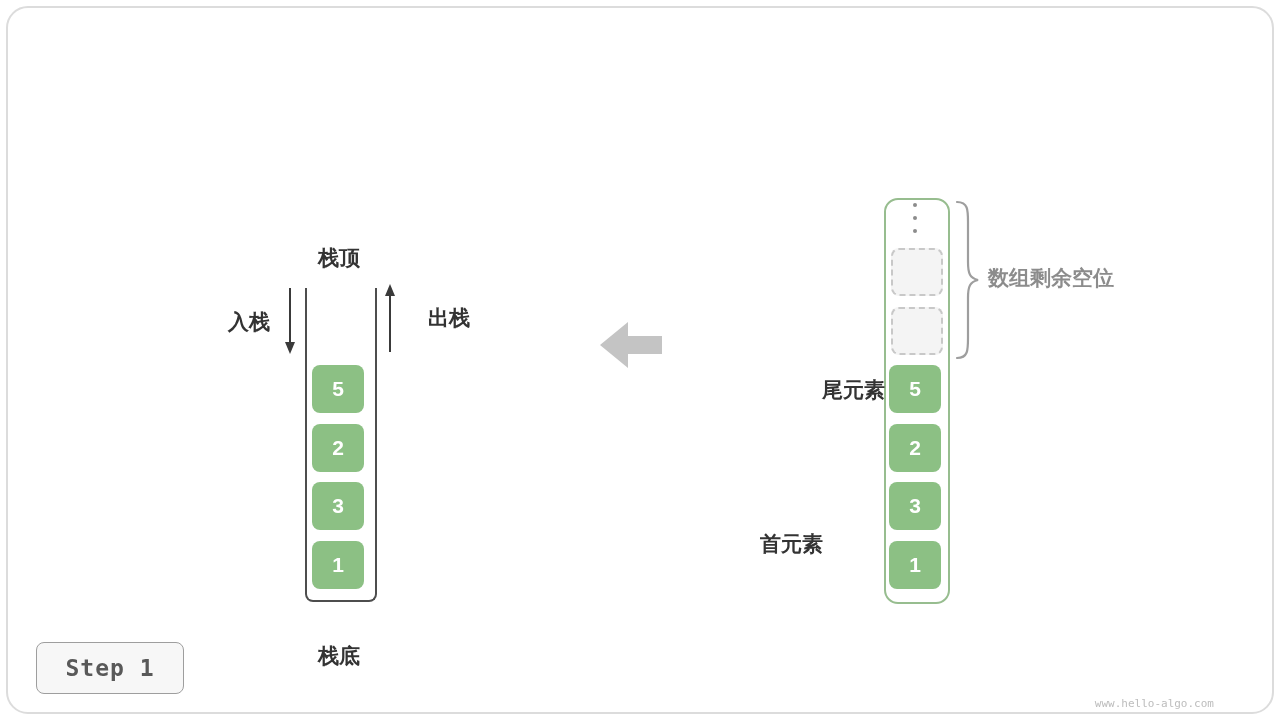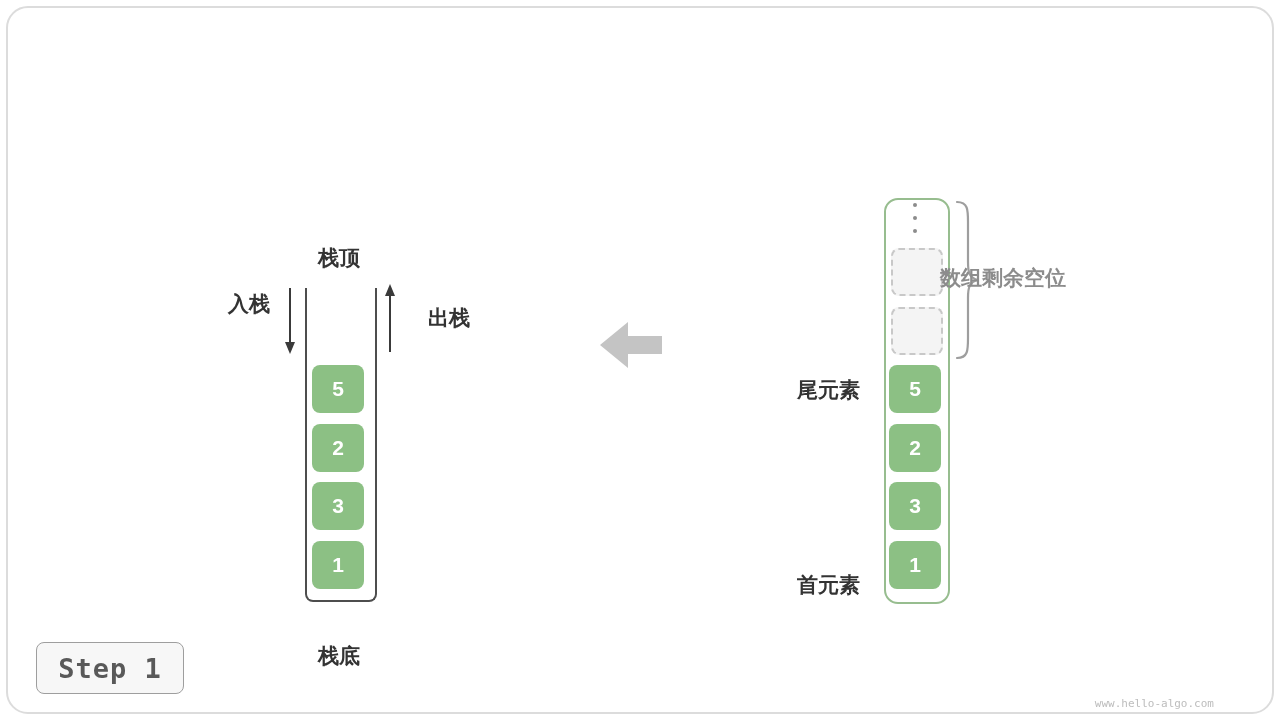--- a/index.html
+++ b/index.html
@@ -34,35 +34,35 @@
   .dots i{display:block;width:4px;height:4px;border-radius:50%;background:var(--muted-text);}
   .center-text{position:absolute;left:495px;top:412px;width:275px;text-align:center;
         font-weight:700;font-size:23px;line-height:41px;color:var(--muted-text);}
   .arrow-line{stroke:var(--line-dark);stroke-width:2;fill:none;}
   .arrow-head{fill:var(--line-dark);stroke:none;}
   .big-arrow{fill:var(--arrow-gray);stroke:none;}
   .brace-path{stroke:#9e9e9e;stroke-width:2.2;fill:none;stroke-linecap:round;}
   .step-box{position:absolute;left:36px;top:642px;width:146px;height:50px;
         background:#f7f7f7;border:1px solid #9e9e9e;border-radius:8px;
         display:flex;align-items:center;justify-content:center;
-        font-family:"DejaVu Sans Mono",monospace;font-weight:700;font-size:27px;
+        font-family:"DejaVu Sans Mono",monospace;font-weight:700;font-size:23px;
         letter-spacing:1px;color:var(--step-text);}
   .watermark{position:absolute;right:66px;top:697px;
         font-family:"DejaVu Sans Mono",monospace;font-size:11px;color:var(--watermark);}
 </style>
 </head>
 <body>
 
 <div class="page">
 
   <div class="frame"></div>
 
   <div class="label" style="left:300px;top:246px;width:78px;">栈顶</div>
 
-  <div class="label" style="left:208px;top:292px;width:62px;text-align:right;">入栈</div>
+  <div class="label" style="left:208px;top:310px;width:62px;text-align:right;">入栈</div>
 
   <svg class="abs" style="left:282px;top:287px;" width="16" height="68">
     <line class="arrow-line" x1="8" y1="1" x2="8" y2="57"></line>
     <polygon class="arrow-head" points="3,55 13,55 8,67"></polygon>
   </svg>
 
   <div class="label" style="left:408px;top:306px;width:62px;text-align:right;">出栈</div>
 
   <svg class="abs" style="left:382px;top:283px;" width="16" height="70">
     <line class="arrow-line" x1="8" y1="69" x2="8" y2="12"></line>
@@ -92,28 +92,28 @@
   </div>
 
   <div class="empty-cell" style="left:891px;top:248px;"></div>
   <div class="empty-cell" style="left:891px;top:307px;"></div>
 
   <div class="cell" style="left:889px;top:365px;">5</div>
   <div class="cell" style="left:889px;top:424px;">2</div>
   <div class="cell" style="left:889px;top:482px;">3</div>
   <div class="cell" style="left:889px;top:541px;">1</div>
 
-  <div class="label" style="left:760px;top:378px;width:100px;text-align:right;">尾元素</div>
-  <div class="label" style="left:760px;top:573px;width:100px;text-align:right;">首元素</div>
+  <div class="label" style="left:785px;top:378px;width:100px;text-align:right;">尾元素</div>
+  <div class="label" style="left:760px;top:532px;width:100px;text-align:left;">首元素</div>
 
   <svg class="abs" style="left:953px;top:200px;" width="28" height="160">
     <path class="brace-path" d="M4,2 C15,2 15,10 15,22 L15,62 C15,74 17,78 25,80 C17,82 15,86 15,98 L15,138 C15,150 15,158 4,158"></path>
   </svg>
 
-  <div class="label muted" style="left:940px;top:266px;width:160px;text-align:left;">数组剩余空位</div>
+  <div class="label muted" style="left:988px;top:266px;width:160px;text-align:left;">数组剩余空位</div>
 
   <div class="step-box">
     <span>Step 1</span>
   </div>
 
   <div class="watermark">www.hello-algo.com</div>
 
 </div>
 
 </body></html>

